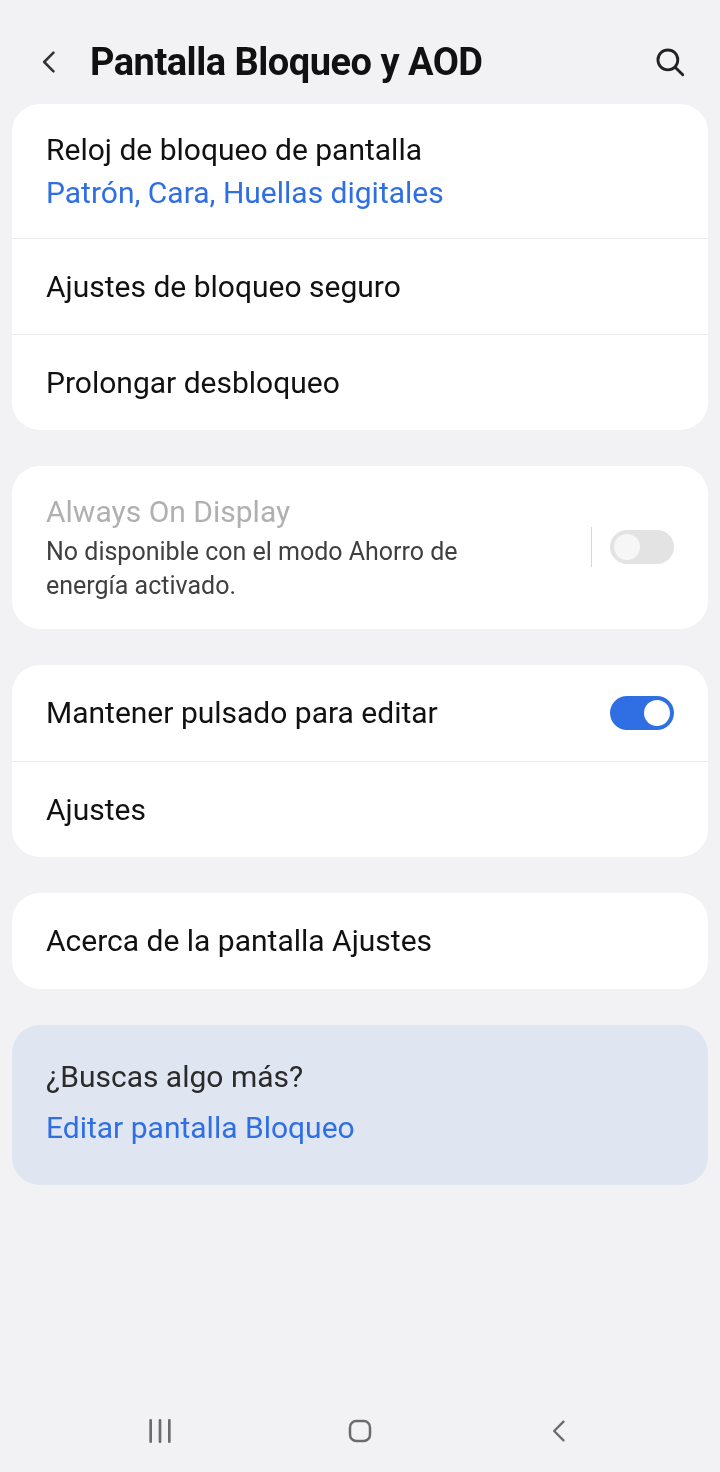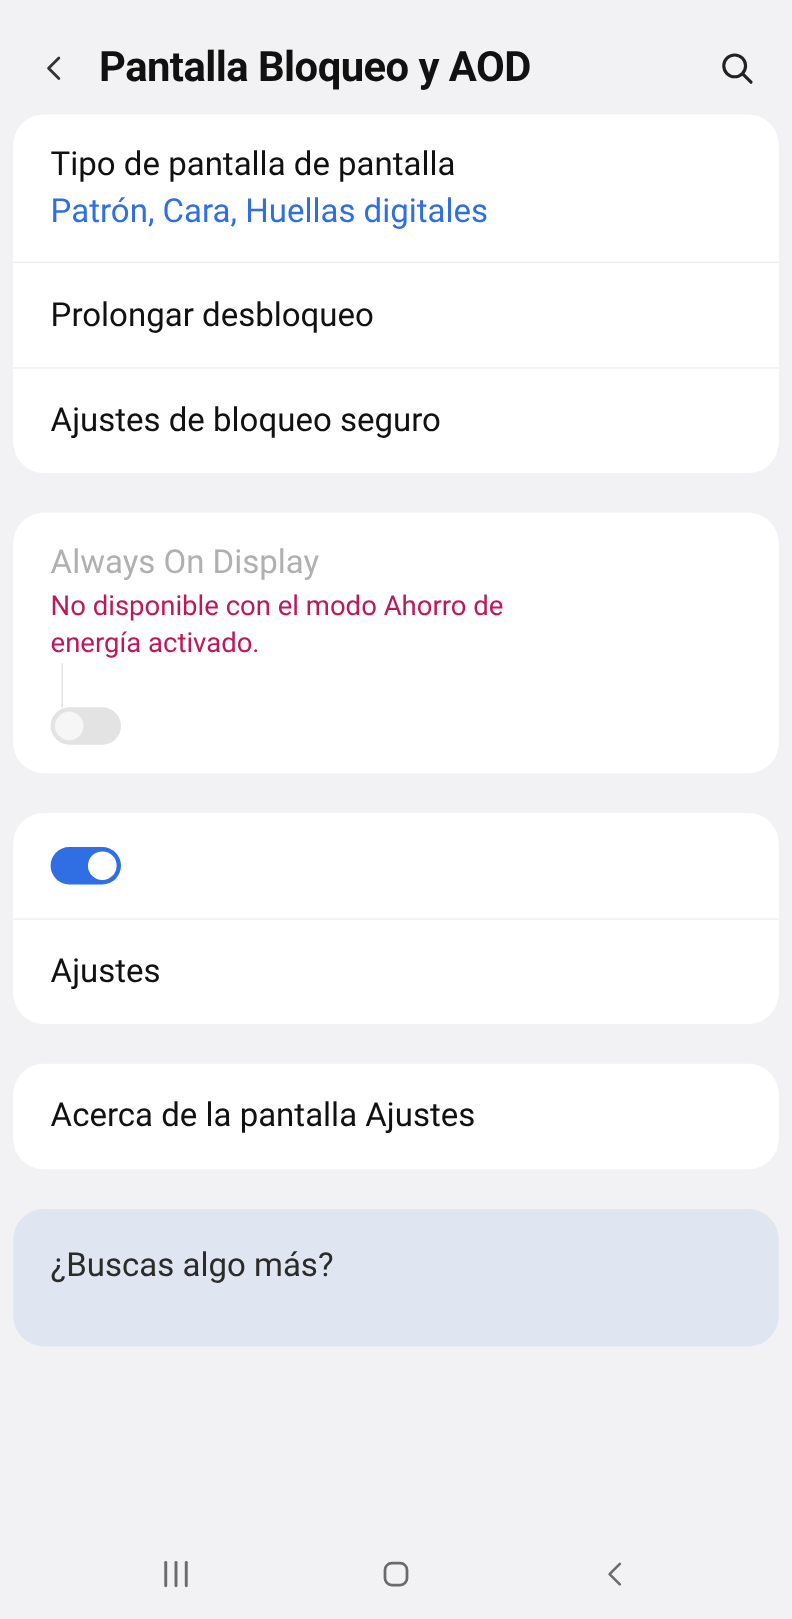--- a/index.html
+++ b/index.html
@@ -56,21 +56,21 @@
   }
   .row .secondary {
     font-size: 30px;
     color: #2f6fe3;
     margin-top: 4px;
     line-height: 1.3;
   }
   .row.disabled .primary { color: #b0b0b0; font-size: 30px;}
   .row.disabled .secondary-grey {
     font-size: 25px;
-    color: #be185d;
+    color: #404040;
     margin-top: 4px;
     line-height: 1.35;
     max-width: 500px;
   }
 
   .vsep {
     width: 1px;
     height: 40px;
     background: #d7d7d7;
     margin: 0 18px 0 10px;
@@ -138,51 +138,54 @@
     <svg width="34" height="34" viewBox="0 0 24 24" fill="none" stroke="#222" stroke-width="2" stroke-linecap="round">
         <circle cx="10.5" cy="10.5" r="7"></circle>
         <line x1="21" y1="21" x2="15.8" y2="15.8"></line>
       </svg>
   </div>
 </div>
 
 <div class="group">
   <div class="row">
     <div class="textcol">
-      <div class="primary">Tipo de pantalla de pantalla</div>
+      <div class="primary">Reloj de bloqueo de pantalla</div>
       <div class="secondary">Patrón, Cara, Huellas digitales</div>
     </div>
   </div>
   <div class="row">
     <div class="textcol">
+      <div class="primary">Ajustes de bloqueo seguro</div>
+    </div>
+  </div>
+  <div class="row">
+    <div class="textcol">
       <div class="primary">Prolongar desbloqueo</div>
     </div>
   </div>
-  <div class="row">
-    <div class="textcol">
-      <div class="primary">Ajustes de bloqueo seguro</div>
-    </div>
-  </div>
-</div>
-
-<div class="group">
-  <div class="row disabled" style="align-items:flex-start;flex-direction:column;">
+</div>
+
+<div class="group">
+  <div class="row disabled" style="align-items:center;">
     <div class="textcol">
       <div class="primary">Always On Display</div>
       <div class="secondary-grey">No disponible con el modo Ahorro de energía activado.</div>
     </div>
     <div class="vsep"></div>
     <div class="toggle off disabled">
         <div class="knob"></div>
       </div>
   </div>
 </div>
 
 <div class="group">
   <div class="row">
+    <div class="textcol">
+      <div class="primary">Mantener pulsado para editar</div>
+    </div>
     <div class="toggle on">
         <div class="knob"></div>
       </div>
   </div>
   <div class="row">
     <div class="textcol">
       <div class="primary">Ajustes</div>
     </div>
   </div>
 </div>
@@ -190,20 +193,21 @@
 <div class="group">
   <div class="row">
     <div class="textcol">
       <div class="primary">Acerca de la pantalla Ajustes</div>
     </div>
   </div>
 </div>
 
 <div class="suggestion">
   <div class="question">¿Buscas algo más?</div>
+  <div class="link">Editar pantalla Bloqueo</div>
 </div>
 
 <div class="navbar">
   <div class="navbtn">
     <svg width="32" height="32" viewBox="0 0 24 24" stroke="#6b6b6b" stroke-width="2" stroke-linecap="round">
         <line x1="5" y1="4" x2="5" y2="20"></line>
         <line x1="12" y1="4" x2="12" y2="20"></line>
         <line x1="19" y1="4" x2="19" y2="20"></line>
       </svg>
   </div>

